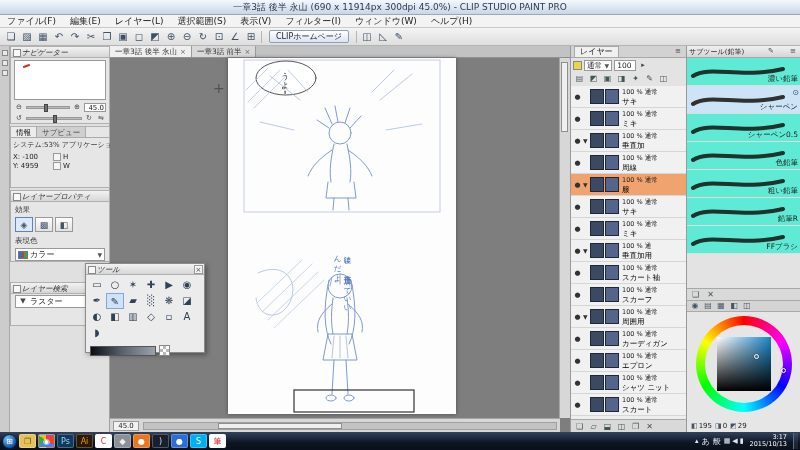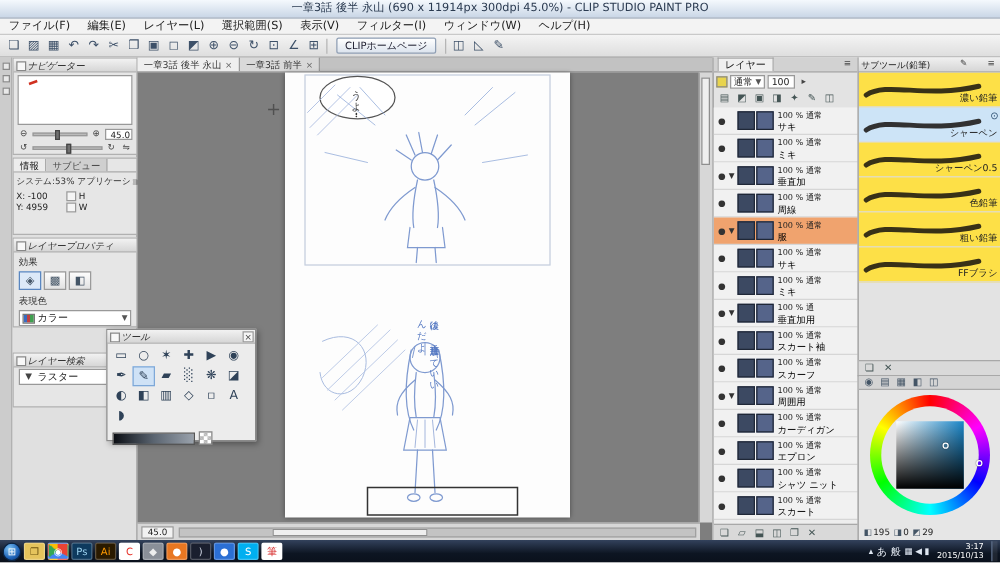--- a/index.html
+++ b/index.html
@@ -95,21 +95,21 @@
   .thumb.t2{background:#55648a;}
   .ltext{margin-left:2px;display:flex;flex-direction:column;line-height:10px;overflow:hidden;white-space:nowrap;}
   .lmode{font-size:6.5px;color:#222;}
   .lname{font-size:7.5px;color:#000;}
   .layer-foot{position:absolute;left:0;bottom:0;width:116px;height:13px;background:#d9d9d9;border-top:1px solid #a8a8a8;display:flex;align-items:center;gap:1px;padding:0 2px;}
 
   
   .subtool-panel{position:absolute;left:686px;top:46px;width:114px;height:254px;background:#e3e3e3;border-left:1px solid #999;}
   .st-head{display:flex;align-items:center;height:12px;background:linear-gradient(#f0f0f0,#d6d6d6);border-bottom:1px solid #a8a8a8;font-size:7px;padding:0 2px;gap:12px;white-space:nowrap;overflow:hidden;}
   .brush-list{position:absolute;left:0;top:12px;width:114px;height:230px;overflow:hidden;}
-  .brush-row{position:relative;height:28px;background:#fde047;border-bottom:1px solid #dcdcdc;}
+  .brush-row{position:relative;height:28px;background:#5eead4;border-bottom:1px solid #dcdcdc;}
   .brush-row.sel{background:#cde4f7;}
   .stroke{position:absolute;left:3px;top:5px;width:96px;height:18px;}
   .brush-label{position:absolute;right:3px;bottom:1px;font-size:7.5px;color:#222;white-space:nowrap;}
   .mag{position:absolute;right:2px;top:2px;font-size:8px;color:#357;visibility:hidden;}
   .mag.show{visibility:visible;}
   .st-foot{position:absolute;left:0;top:242px;width:114px;height:12px;background:#d9d9d9;border-top:1px solid #a8a8a8;display:flex;align-items:center;gap:2px;padding:0 2px;}
 
   
   .color-panel{position:absolute;left:686px;top:300px;width:114px;height:132px;background:#e6e6e6;border-left:1px solid #999;border-top:1px solid #a8a8a8;}
   .cp-tabs{display:flex;height:11px;background:#d4d4d4;border-bottom:1px solid #aaa;align-items:center;gap:1px;padding:0 2px;}
@@ -617,20 +617,27 @@
         </div>
 
         <div class="brush-row">
           <svg class="stroke" viewBox="0 0 96 18">
             <path d="M3 13 C 20 2, 50 16, 93 6" stroke="#15120f" fill="none" stroke-width="4" stroke-linecap="round" opacity="0.85"></path>
           </svg>
 
           <span class="brush-label">粗い鉛筆</span>
         </div>
 
+        <div class="brush-row">
+          <svg class="stroke" viewBox="0 0 96 18">
+            <path d="M3 13 C 20 2, 50 16, 93 6" stroke="#15120f" fill="none" stroke-width="4" stroke-linecap="round" opacity="0.85"></path>
+          </svg>
+
+          <span class="brush-label">鉛筆R</span>
+        </div>
 
         <div class="brush-row">
           <svg class="stroke" viewBox="0 0 96 18">
             <path d="M3 13 C 20 2, 50 16, 93 6" stroke="#15120f" fill="none" stroke-width="4" stroke-linecap="round" opacity="0.85"></path>
           </svg>
 
           <span class="brush-label">FFブラシ</span>
         </div>
 
       </div>

